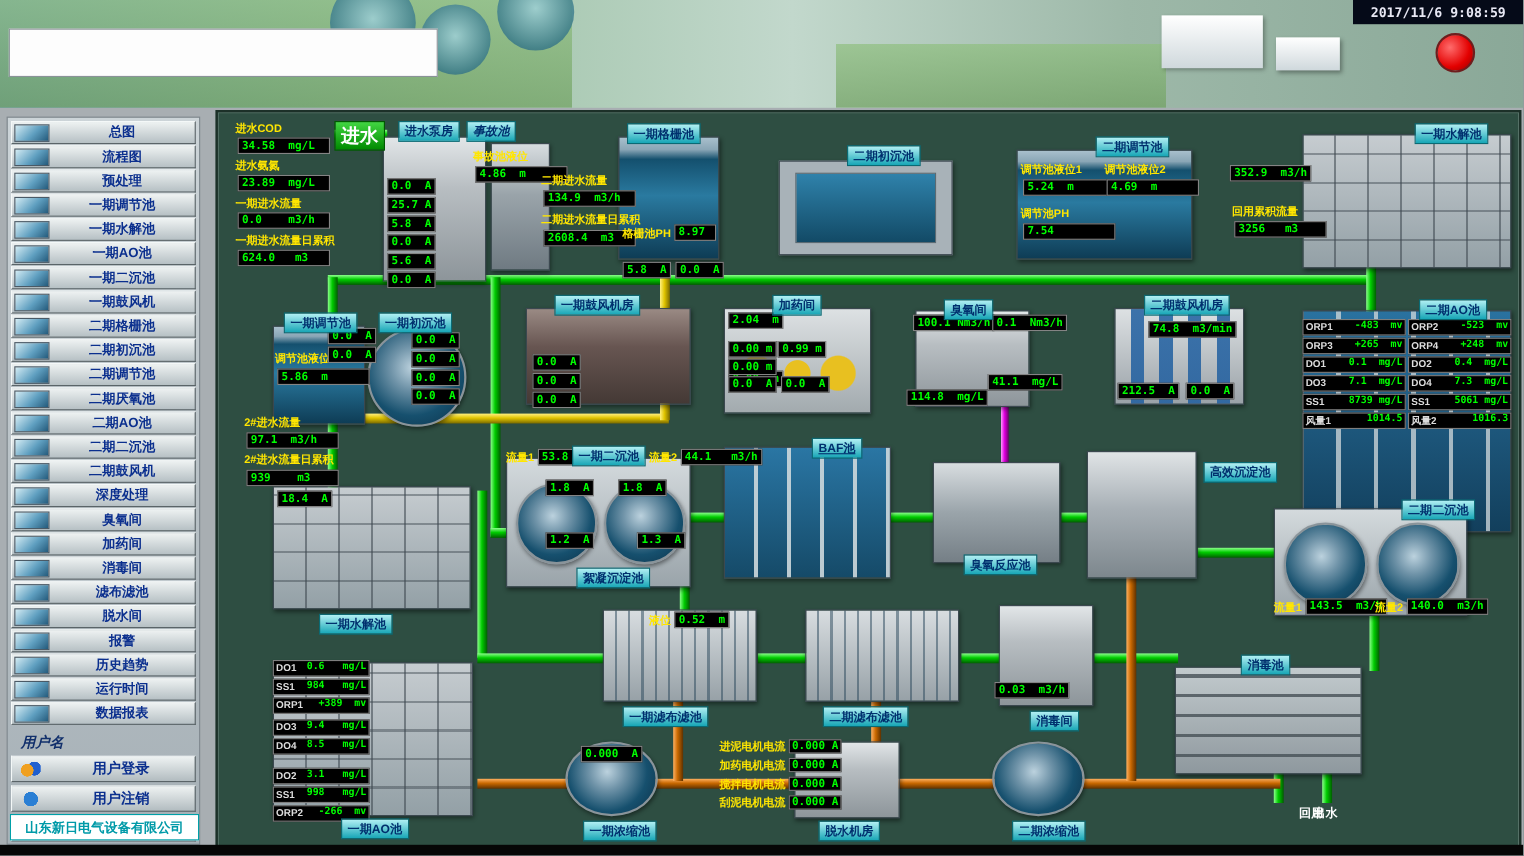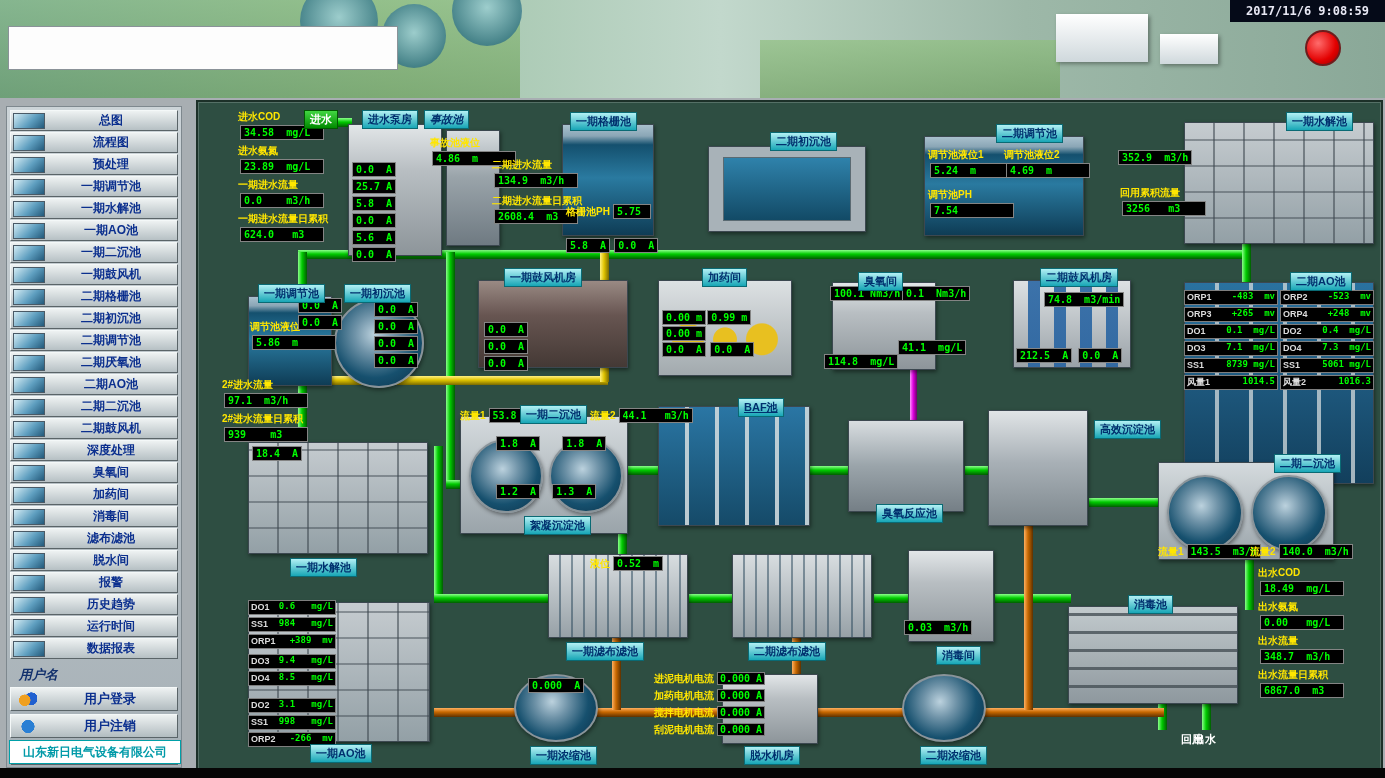--- a/index.html
+++ b/index.html
@@ -80,21 +80,21 @@
     repeating-linear-gradient(90deg, transparent 0 10px, rgba(40,70,90,.5) 10px 12px),
     linear-gradient(180deg,#d8dde0,#97a1a7);}
   .serp{background:
     repeating-linear-gradient(0deg, transparent 0 15px, rgba(70,80,86,.8) 15px 18px),
     linear-gradient(180deg,#c2cacd,#8e989e);}
 
   
   .tlabel{position:absolute;z-index:6;background:linear-gradient(180deg,#b2f0f4,#17a6b6);border:1px solid #0a6a74;
     color:#00306e;font-size:11px;font-weight:bold;padding:1px 5px;white-space:nowrap;}
   .glabel{position:absolute;z-index:6;background:linear-gradient(180deg,#42d642,#008a00);border:1px solid #005a00;
-    color:#ffffff;font-size:11px;font-weight:bold;padding:1px 5px;white-space:nowrap;}
+    color:#ffffff;font-size:17px;font-weight:bold;padding:1px 5px;white-space:nowrap;}
   .wlabel{position:absolute;z-index:6;color:#ffffff;font-size:11px;font-weight:bold;white-space:nowrap;}
   .lbl-y{color:#ffe600;font-size:10px;font-weight:bold;white-space:nowrap;}
   .val{background:#000;border:1px solid #848484;color:#00ff00;font:bold 10px "DejaVu Sans Mono",monospace;
     padding:1px 3px;white-space:pre;display:inline-block;min-width:38px;box-sizing:border-box;}
   .aval{position:absolute;z-index:5;}
   .stack,.stk{position:absolute;z-index:5;width:112px;}
   .stack .val,.stk .val{display:block;margin:1px 0 4px 2px;width:84px;}
   .vals{position:absolute;z-index:5;display:flex;flex-wrap:wrap;gap:2px;}
   .kvrow{position:absolute;z-index:5;display:flex;gap:3px;align-items:center;}
   .blackrows{position:absolute;z-index:5;width:94px;}
@@ -307,21 +307,21 @@
     </div>
     <div class="equip cells" style="left:50px;top:500px;width:182px;height:140px;"></div>
     <div class="equip filter" style="left:350px;top:452px;width:140px;height:84px;"></div>
     <div class="equip filter" style="left:534px;top:452px;width:140px;height:84px;"></div>
     <div class="equip room" style="left:710px;top:448px;width:86px;height:92px;"></div>
     <div class="equip serp" style="left:870px;top:504px;width:170px;height:98px;"></div>
     <div class="clar" style="left:316px;top:572px;width:84px;height:68px;"></div>
     <div class="equip room" style="left:524px;top:572px;width:96px;height:70px;"></div>
     <div class="clar" style="left:704px;top:572px;width:84px;height:68px;"></div>
 
-    <div class="stack" style="left:40px;top:8px;">
+    <div class="stack" style="left:16px;top:8px;">
         <div class="lbl-y">进水COD</div>
         <div class="val">34.58  mg/L</div>
         <div class="lbl-y">进水氨氮</div>
         <div class="val">23.89  mg/L</div>
         <div class="lbl-y">一期进水流量</div>
         <div class="val">0.0    m3/h</div>
         <div class="lbl-y">一期进水流量日累积</div>
         <div class="val">624.0   m3</div>
       </div>
 
@@ -345,21 +345,21 @@
     <div class="stk" style="left:294px;top:52px;">
       <span class="lbl-y">二期进水流量</span>
       <span class="val">134.9  m3/h</span>
     </div>
     <div class="stk" style="left:294px;top:88px;">
       <span class="lbl-y">二期进水流量日累积</span>
       <span class="val">2608.4  m3</span>
     </div>
     <div class="kvrow" style="left:368px;top:102px;">
       <span class="lbl-y">格栅池PH</span>
-      <span class="val">5.75</span>
+      <span class="val">8.97</span>
     </div>
     <div class="vals" style="left:368px;top:136px;gap:4px;">
         <span class="val">5.8  A</span>
         <span class="val">0.0  A</span>
       </div>
 
     <div class="tlabel" style="left:572px;top:30px;">二期初沉池</div>
 
     <div class="tlabel" style="left:798px;top:22px;">二期调节池</div>
     <div class="stk" style="left:730px;top:42px;">
@@ -409,20 +409,24 @@
       </div>
 
     <div class="tlabel" style="left:306px;top:166px;">一期鼓风机房</div>
     <div class="vals" style="left:286px;top:220px;width:88px;">
         <span class="val">0.0  A</span>
         <span class="val">0.0  A</span>
         <span class="val">0.0  A</span>
       </div>
 
     <div class="tlabel" style="left:504px;top:166px;">加药间</div>
+    <div class="vals" style="left:464px;top:182px;width:130px;gap:38px;">
+        <span class="val">2.04  m</span>
+        <span class="val">0.00  m</span>
+      </div>
     <div class="vals" style="left:464px;top:208px;width:132px;gap:1px;">
         <span class="val">0.00 m</span>
         <span class="val">0.99 m</span>
         <span class="val">0.00 m</span>
       </div>
     <div class="vals" style="left:464px;top:240px;gap:4px;">
         <span class="val">0.0  A</span>
         <span class="val">0.0  A</span>
       </div>
 
@@ -502,21 +506,21 @@
     </div>
     <div class="tlabel" style="left:322px;top:303px;">一期二沉池</div>
     <div class="kvrow" style="left:392px;top:306px;">
       <span class="lbl-y">流量2</span>
       <span class="val">44.1   m3/h</span>
     </div>
     <div class="vals" style="left:298px;top:334px;gap:22px;">
         <span class="val">1.8  A</span>
         <span class="val">1.8  A</span>
       </div>
-    <div class="vals" style="left:298px;top:382px;gap:12px;">
+    <div class="vals" style="left:298px;top:382px;gap:39px;">
         <span class="val">1.2  A</span>
         <span class="val">1.3  A</span>
       </div>
     <div class="tlabel" style="left:326px;top:414px;">絮凝沉淀池</div>
 
     <div class="tlabel" style="left:540px;top:296px;text-decoration:underline;">BAF池</div>
     <div class="tlabel" style="left:678px;top:402px;">臭氧反应池</div>
     <div class="tlabel" style="left:896px;top:318px;">高效沉淀池</div>
 
     <div class="tlabel" style="left:1076px;top:352px;">二期二沉池</div>
@@ -573,30 +577,20 @@
       <span class="lbl-y">液位</span>
       <span class="val">0.52  m</span>
     </div>
     <div class="tlabel" style="left:368px;top:540px;">一期滤布滤池</div>
     <div class="tlabel" style="left:550px;top:540px;text-align:center;">二期滤布滤池</div>
 
     <span class="val aval" style="left:706px;top:518px;">0.03  m3/h</span>
     <div class="tlabel" style="left:738px;top:544px;">消毒间</div>
     <div class="tlabel" style="left:930px;top:493px;">消毒池</div>
 
-    <div class="stack" style="left:1060px;top:464px;">
-        <div class="lbl-y">出水COD</div>
-        <div class="val">18.49  mg/L</div>
-        <div class="lbl-y">出水氨氮</div>
-        <div class="val">0.00   mg/L</div>
-        <div class="lbl-y">出水流量</div>
-        <div class="val">348.7  m3/h</div>
-        <div class="lbl-y">出水流量日累积</div>
-        <div class="val">6867.0  m3</div>
-      </div>
 
     <span class="val aval" style="left:330px;top:576px;">0.000  A</span>
     <div class="tlabel" style="left:332px;top:644px;">一期浓缩池</div>
     <div class="outrows" style="left:456px;top:570px;">
         <div class="kv">
           <span class="kl">进泥电机电流</span>
           <span class="kval">0.000 A</span>
         </div>
         <div class="kv">
           <span class="kl">加药电机电流</span>

